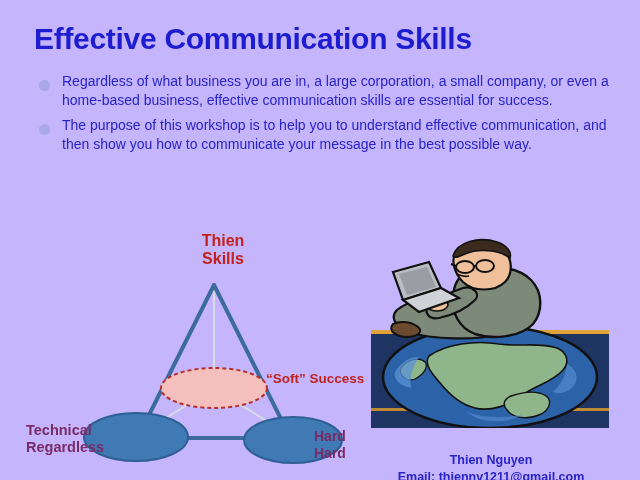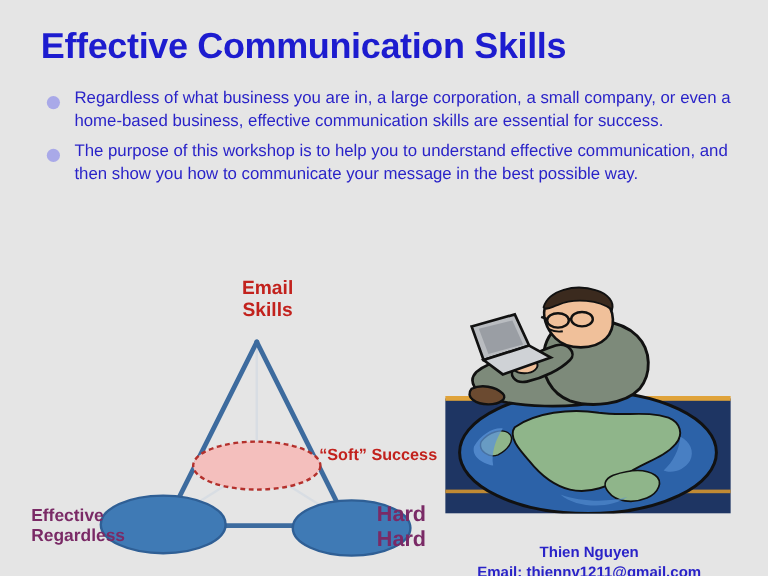--- a/index.html
+++ b/index.html
@@ -12,21 +12,21 @@
     height: 480px;
     overflow: hidden;
     font-family: "Liberation Sans", sans-serif;
     position: relative;
   }
   #slide {
     position: absolute;
     left: 0; top: 0;
     width: 640px;
     height: 480px;
-    background: #e5e5e5;
+    background: #c4b5fd;
   }
 
   
   .slide-title {
     position: absolute;
     left: 34px;
     top: 24px;
     width: 580px;
     font-size: 30px;
     font-weight: bold;
@@ -95,22 +95,22 @@
   }
   .lbl-tech {
     left: 18px;
     top: 194px;
     font-size: 14.5px;
     color: #7a2a66;
     line-height: 1.18;
   }
   .lbl-hard {
     left: 306px;
-    top: 190px;
-    font-size: 18px;
+    top: 200px;
+    font-size: 14px;
     color: #7a2a66;
     line-height: 1.18;
     text-align: right;
   }
 
   
   #photo-panel {
     position: absolute;
     left: 371px;
     top: 236px;
@@ -171,28 +171,28 @@
       </g>
 
       <ellipse cx="206" cy="160" rx="53" ry="20" fill="#f4bfbd" stroke="#b4302c" stroke-width="2" stroke-dasharray="4 3"></ellipse>
 
       <ellipse cx="128" cy="209" rx="52" ry="24" fill="#3f7ab5" stroke="#2f5f95" stroke-width="2"></ellipse>
 
       <ellipse cx="285" cy="212" rx="49" ry="23" fill="#3f7ab5" stroke="#2f5f95" stroke-width="2"></ellipse>
     </svg>
 
     <div class="diag-label lbl-career">
-      <div>Email</div>
+      <div>Thien</div>
       <div>Skills</div>
     </div>
 
     <div class="diag-label lbl-soft">“Soft” Success</div>
 
     <div class="diag-label lbl-tech">
-      <div>Effective</div>
+      <div>Technical</div>
       <div>Regardless</div>
     </div>
 
     <div class="diag-label lbl-hard">
       <div>Hard</div>
       <div>Hard</div>
     </div>
   </div>
 
   <div id="photo-panel">

